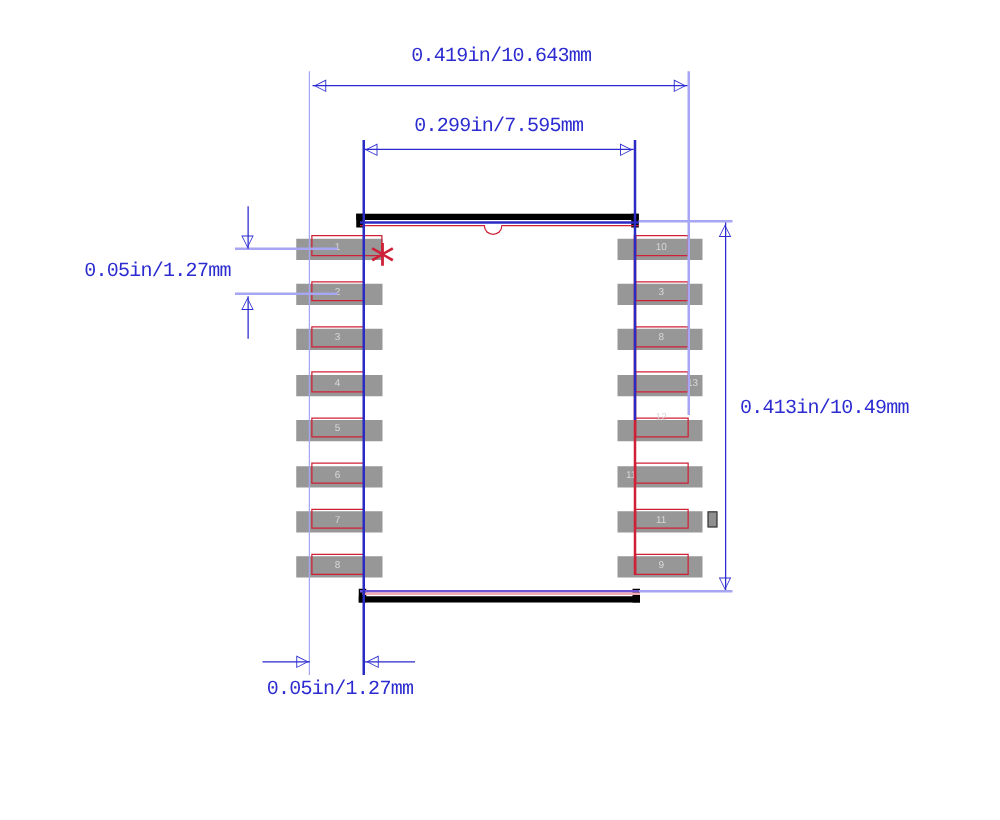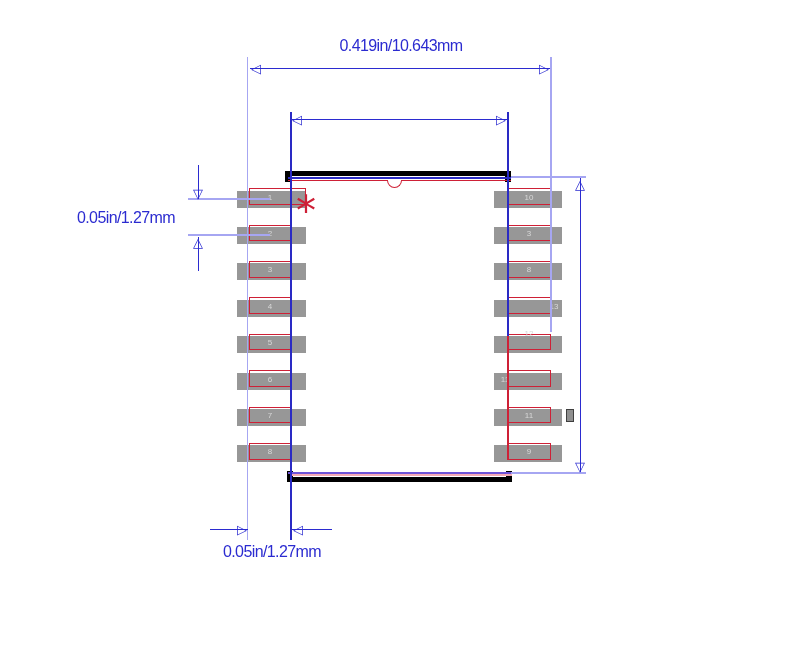--- a/index.html
+++ b/index.html
@@ -6,21 +6,21 @@
   #canvas{
     position:relative;width:800px;height:656px;background:#fff;overflow:hidden;
     font-family:"Liberation Sans",sans-serif;
     --dim-blue:#2b2bd0; --light-blue:#a6a6f2; --dark-blue:#2a2ac4;
     --pad-red:#ce2036; --pad-gray:#979797; --label-gray:#d8d8d8;
     --pink:#f4aab4; --violet:#6f54d8; --ink:#000000;
     --square-border:#3f3f3f; --square-fill:#8f8f8f;
   }
   .dim-text{
     position:absolute;
-    font-family:Liberation Sans, sans-serif;
+    font-family:Liberation Mono, monospace;
     font-size:16px;line-height:17px;letter-spacing:-0.6px;
     color:var(--dim-blue);white-space:nowrap;
   }
   .centered{transform:translateX(-50%);}
   .hline,.vline{position:absolute;}
   .arrow{
     position:absolute;width:16px;height:16px;
     display:flex;align-items:center;justify-content:center;
     font-family:"DejaVu Sans",sans-serif;font-size:13px;line-height:1;
     color:var(--dim-blue);transform:translate(-50%,-50%);
@@ -45,21 +45,23 @@
     position:absolute;left:566px;top:409px;width:8px;height:13px;
     border:1.5px solid var(--square-border);background:var(--square-fill);box-sizing:border-box;
   }
 </style>
 </head>
 <body>
 
 <div id="canvas" style="--dim-blue: #2b2bd0; --light-blue: #a6a6f2; --dark-blue: #2a2ac4; --pad-red: #ce2036; --pad-gray: #979797; --label-gray: #d8d8d8; --pink: #f4aab4; --violet: #6f54d8; --ink: #000000; --square-border: #3f3f3f; --square-fill: #8f8f8f;">
 
   <span class="dim-text centered" style="left:401px;top:37px;">0.419in/10.643mm</span>
+  <span class="dim-text centered" style="left:399px;top:93px;">0.299in/7.595mm</span>
   <span class="dim-text centered" style="left:126px;top:209px;">0.05in/1.27mm</span>
+  <span class="dim-text" style="left:592px;top:318px;">0.413in/10.49mm</span>
   <span class="dim-text centered" style="left:272px;top:543px;">0.05in/1.27mm</span>
 
   <div id="pads-layer">
       <div class="pad-copper" style="left: 237px; top: 190.5px; width: 69px; height: 17px;"></div>
       <div class="pad-outline" style="left: 248.5px; top: 188.25px; width: 57.5px; height: 16.5px;"></div>
       <span class="pad-num" style="left: 254px; top: 192.5px;">1</span>
       <div class="pad-copper" style="left: 494px; top: 190.5px; width: 68px; height: 17px;"></div>
       <div class="pad-outline" style="left: 507.5px; top: 188.25px; width: 43.5px; height: 16.5px;"></div>
       <span class="pad-num" style="left: 513px; top: 192.5px;">10</span>
       <div class="pad-copper" style="left: 237px; top: 226.9px; width: 69px; height: 17px;"></div>

